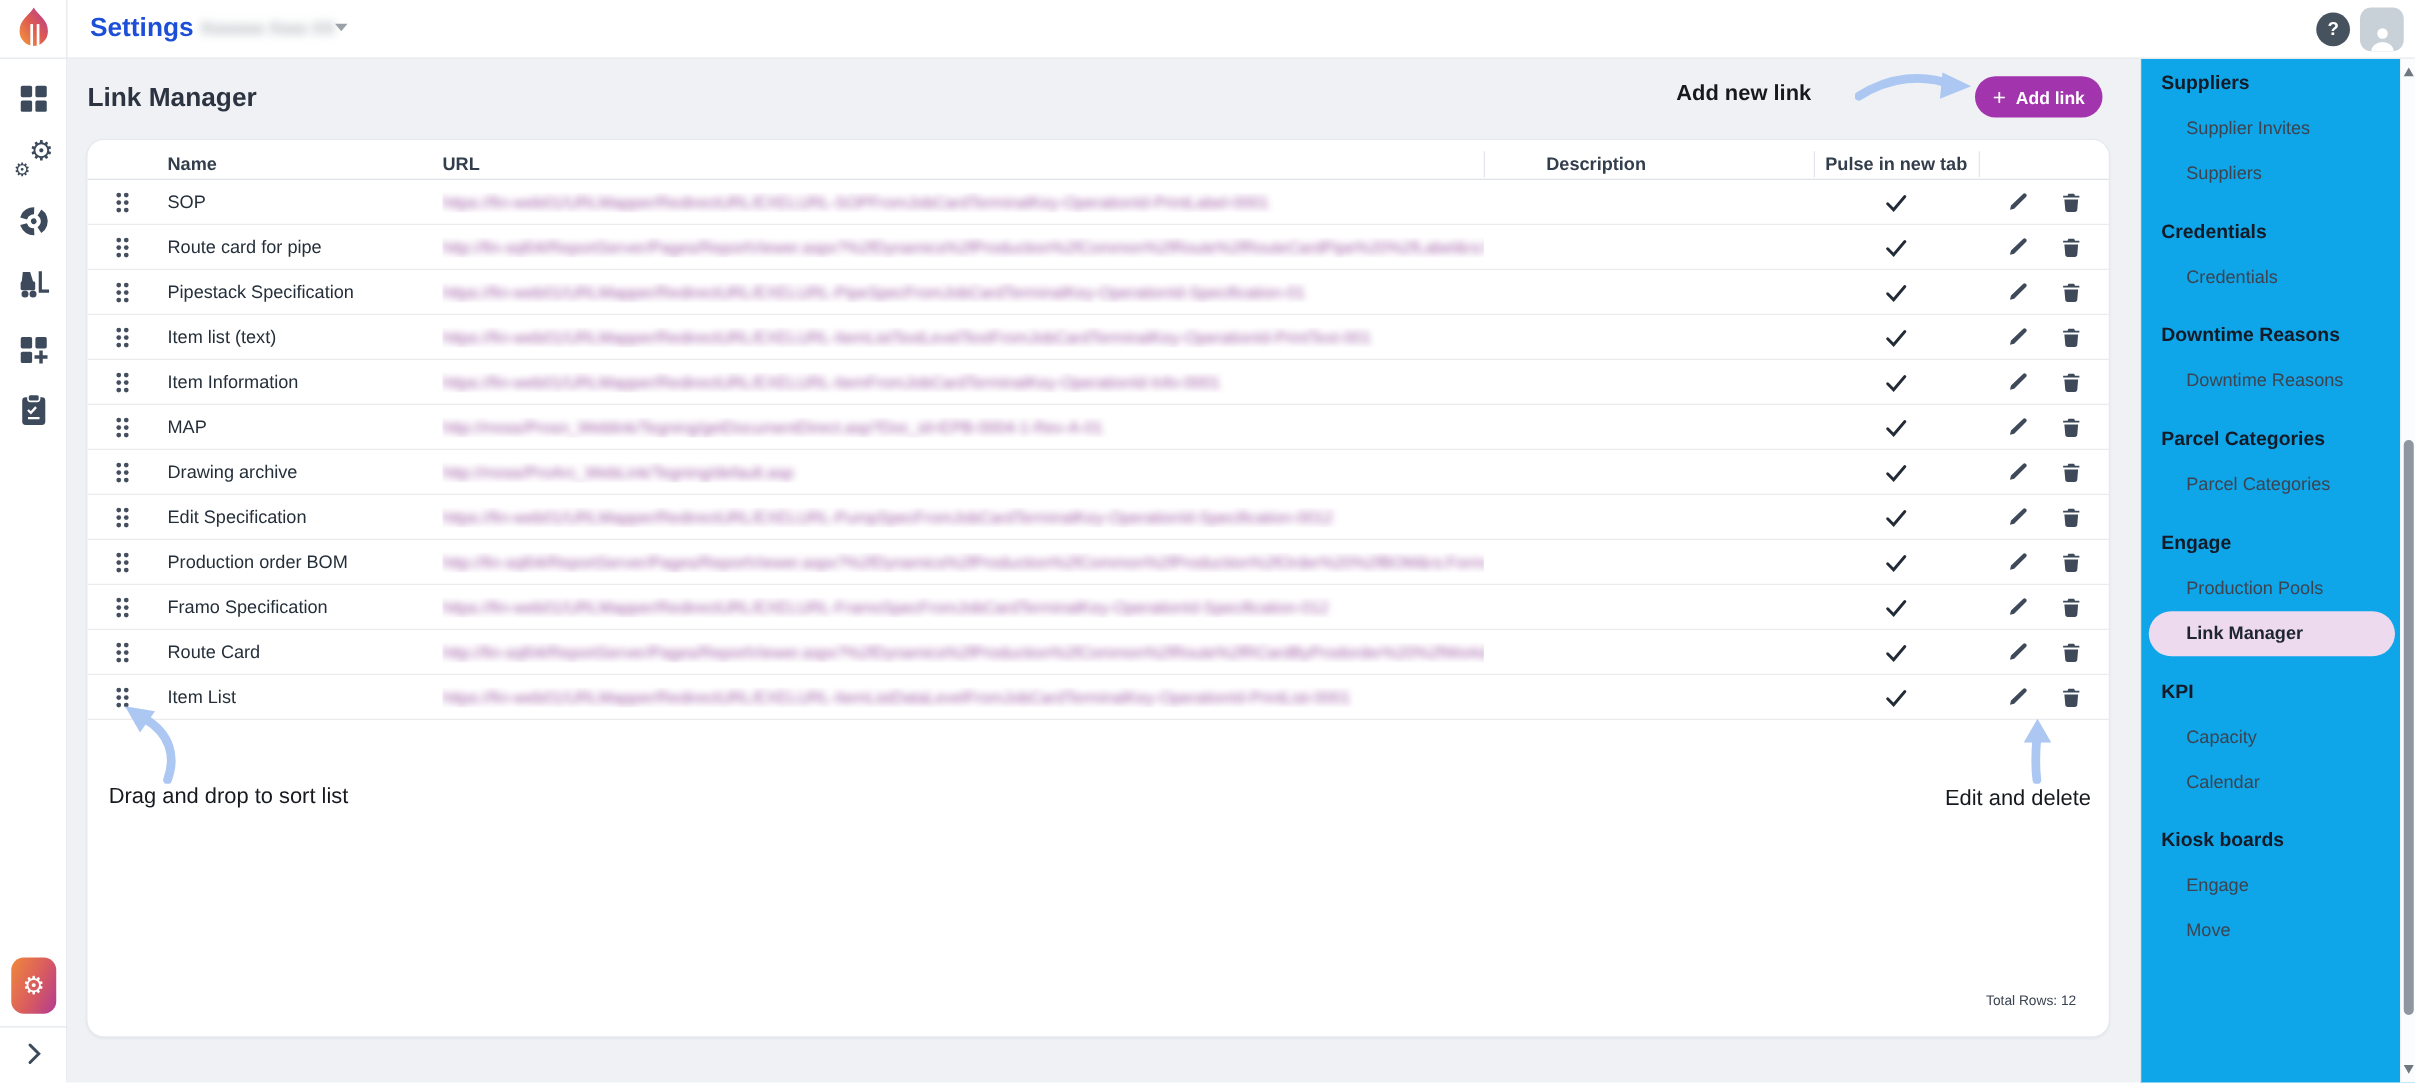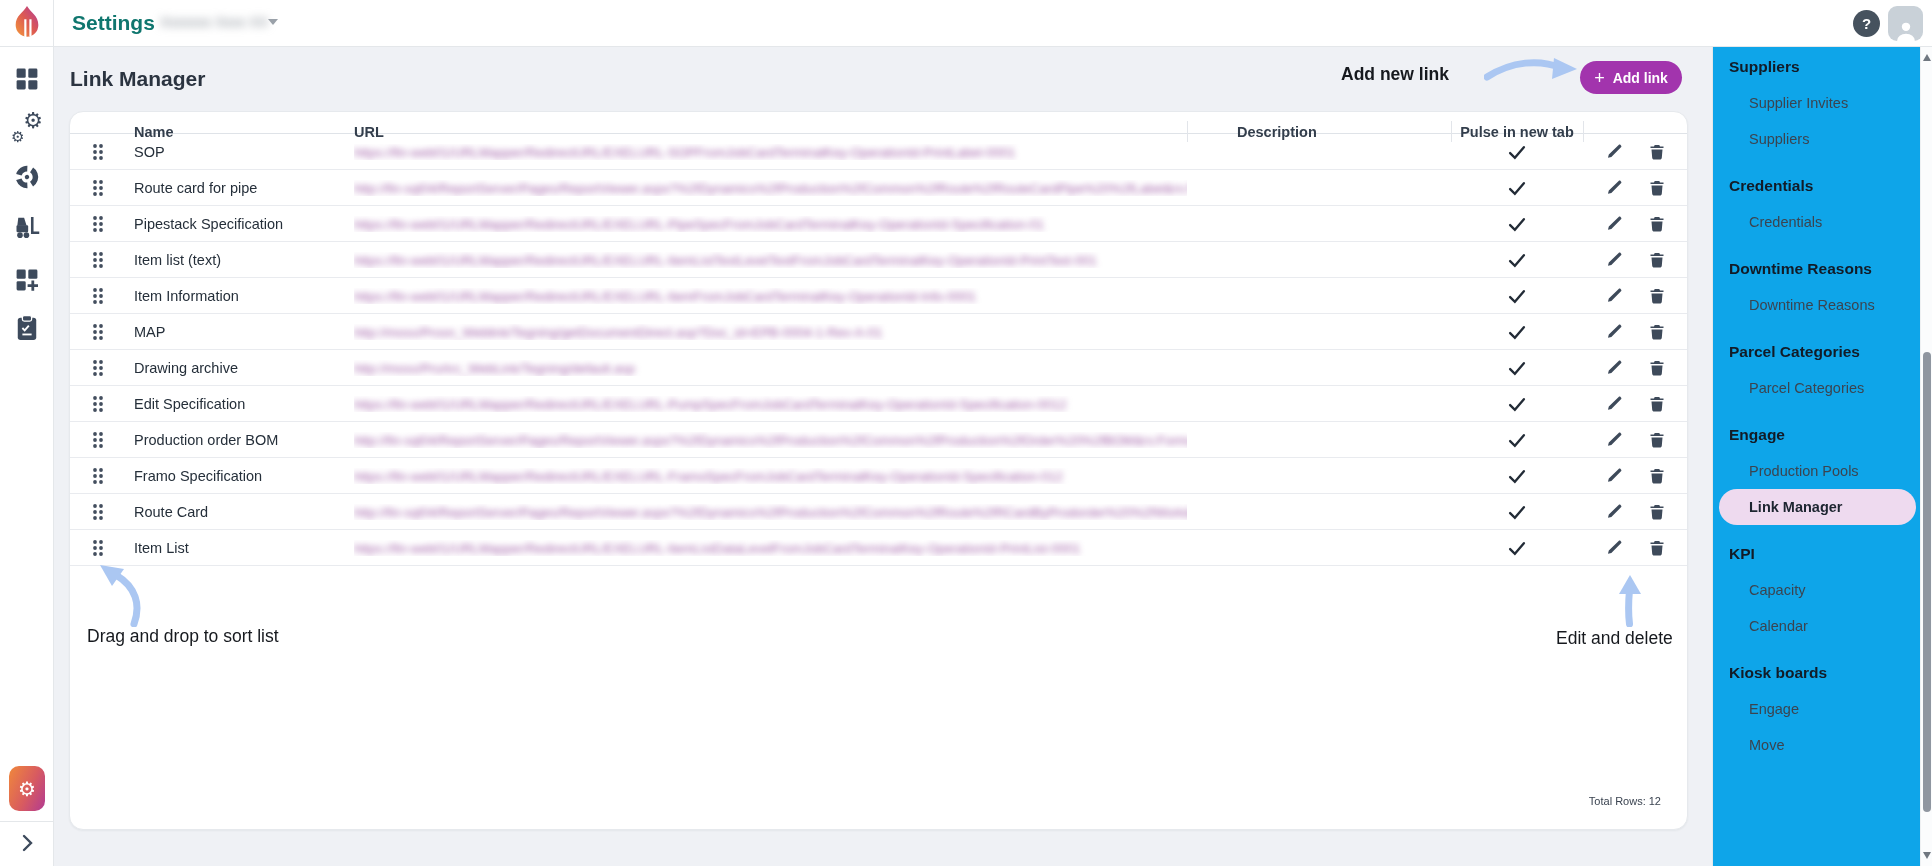--- a/index.html
+++ b/index.html
@@ -4,21 +4,21 @@
 <style>
   * { margin:0; padding:0; box-sizing:border-box; }
   html,body { width:1932px; height:866px; overflow:hidden; background:#fff;
     font-family:"Liberation Sans", sans-serif; color:#2a3340; }
 
   
   .topbar { position:absolute; left:0; top:0; width:1932px; height:47px; background:#fff;
     border-bottom:1px solid #e4e7ea; z-index:5; }
   .logo-box { position:absolute; left:0; top:0; width:54px; height:47px;
     border-right:1px solid #e4e7ea; display:flex; align-items:center; justify-content:center; }
-  .app-title { position:absolute; left:72px; top:11px; font-size:21px; font-weight:600; color:#0f766e; }
+  .app-title { position:absolute; left:72px; top:11px; font-size:21px; font-weight:600; color:#1d4ed8; }
   .org-pill { position:absolute; left:160px; top:14px; font-size:14px; color:#868d96;
     filter:blur(4px); white-space:nowrap; }
   .org-caret { position:absolute; left:268px; top:19px; width:0; height:0;
     border-left:5px solid transparent; border-right:5px solid transparent; border-top:6px solid #9aa1a9; }
   .help-btn { position:absolute; left:1853px; top:10px; width:27px; height:27px; border-radius:50%;
     background:#46525e; color:#fff; font-size:15px; font-weight:700; display:flex;
     align-items:center; justify-content:center; }
   .avatar { position:absolute; left:1888px; top:6px; width:35px; height:35px; border-radius:9px;
     background:#c9d1d8; display:flex; align-items:flex-end; justify-content:center; overflow:hidden; }
 
@@ -48,21 +48,21 @@
 
   .add-btn { position:absolute; left:1526px; top:14px; width:102px; height:33px; border-radius:17px;
     background:#a234ad; color:#fff; border:none; font-family:inherit; font-size:14px; font-weight:700;
     display:flex; align-items:center; justify-content:center; gap:8px; cursor:pointer; }
   .add-btn .plus { font-size:18px; font-weight:400; line-height:1; }
 
   
   .card { position:absolute; left:15px; top:64px; width:1619px; height:719px; background:#fff;
     border:1px solid #e6e9ed; border-radius:14px; box-shadow:0 1px 2px rgba(20,30,40,.05); }
   .tgrid { display:grid; grid-template-columns:56px 228px 833px 264px 132px 106px; align-items:center; }
-  .thead { height:22px; border-bottom:1px solid #dfe3e8; font-size:14.5px; font-weight:700; color:#333e4c; }
+  .thead { height:32px; border-bottom:1px solid #dfe3e8; font-size:14.5px; font-weight:700; color:#333e4c; }
   .th { position:relative; height:39px; display:flex; align-items:center; }
   .th.sep::before { content:""; position:absolute; left:0; top:9px; bottom:9px; width:1px; background:#e2e5ea; }
   .th-name { padding-left:8px; }
   .th-desc { padding-left:50px; }
   .th-newtab { justify-content:center; }
   .trow { height:36px; border-bottom:1px solid #e9ebef; font-size:14.5px; color:#252f3a; }
   .cell { overflow:hidden; white-space:nowrap; }
   .c-handle { display:flex; justify-content:center; cursor:grab; }
   .c-name { padding-left:8px; }
   .c-url span { font-size:13px; color:#a15fa8; filter:blur(3px); }

